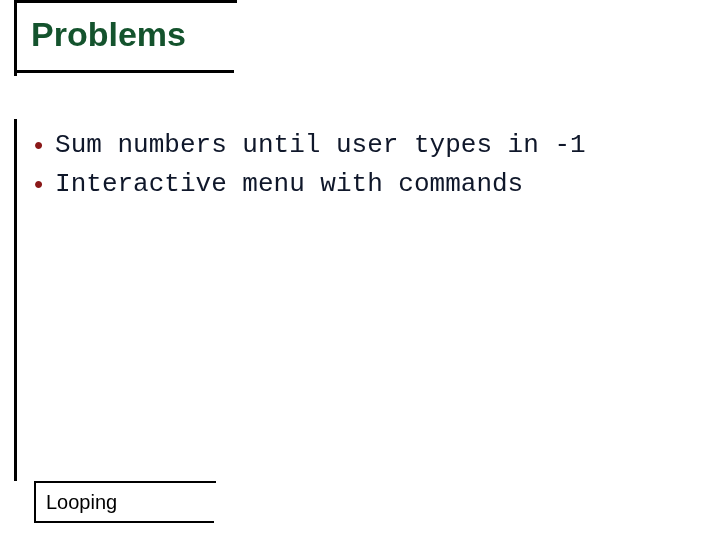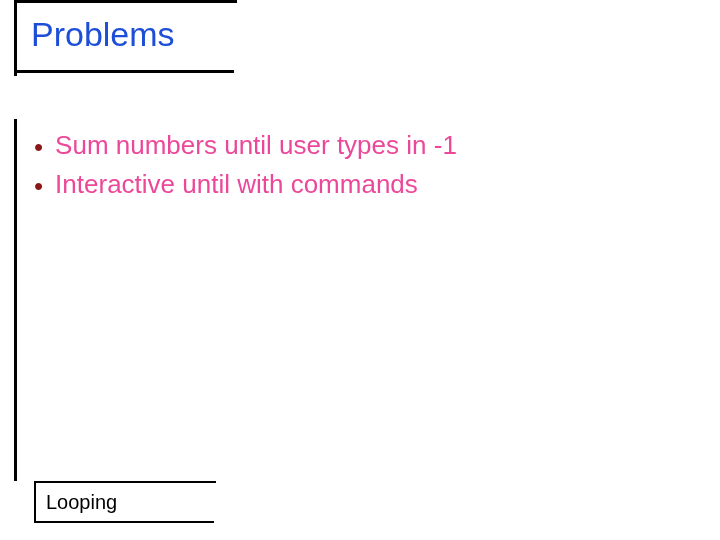--- a/index.html
+++ b/index.html
@@ -26,22 +26,22 @@
     width: 220px;
     height: 73px;
     border-left: 3px solid #000;
     border-top: 3px solid #000;
   }
   .title-text {
     position: absolute;
     left: 14px;
     top: 12px;
     font-size: 34px;
-    font-weight: 400;
-    color: #1d4ed8;
+    font-weight: 700;
+    color: #14532d;
     white-space: nowrap;
   }
   .title-underline {
     position: absolute;
     left: 14px;
     top: 70px;
     width: 220px;
     height: 0;
     border-top: 3px solid #000;
   }
@@ -71,21 +71,22 @@
   }
   .bullet-dot {
     color: #8a1818;
     font-size: 26px;
     margin-right: 12px;
     line-height: 1;
     position: relative;
     top: 2px;
   }
   .bullet-text {
-    color: #ec4899;
+    color: #0f172a;
+    font-family: Liberation Mono, monospace;
   }
 
   
   .footer-block {
     position: absolute;
     left: 34px;
     top: 481px;
     width: 180px;
     height: 40px;
     border-left: 2px solid #000;
@@ -118,21 +119,21 @@
 
   <div class="body-rule"></div>
 
   <div class="bullets">
     <div class="bullet-row">
       <span class="bullet-dot">•</span>
       <span class="bullet-text">Sum numbers until user types in -1</span>
     </div>
     <div class="bullet-row">
       <span class="bullet-dot">•</span>
-      <span class="bullet-text">Interactive until with commands</span>
+      <span class="bullet-text">Interactive menu with commands</span>
     </div>
   </div>
 
   <div class="footer-block">
     <div class="footer-text">Looping</div>
   </div>
   <div class="footer-underline"></div>
 
 </div>
 

